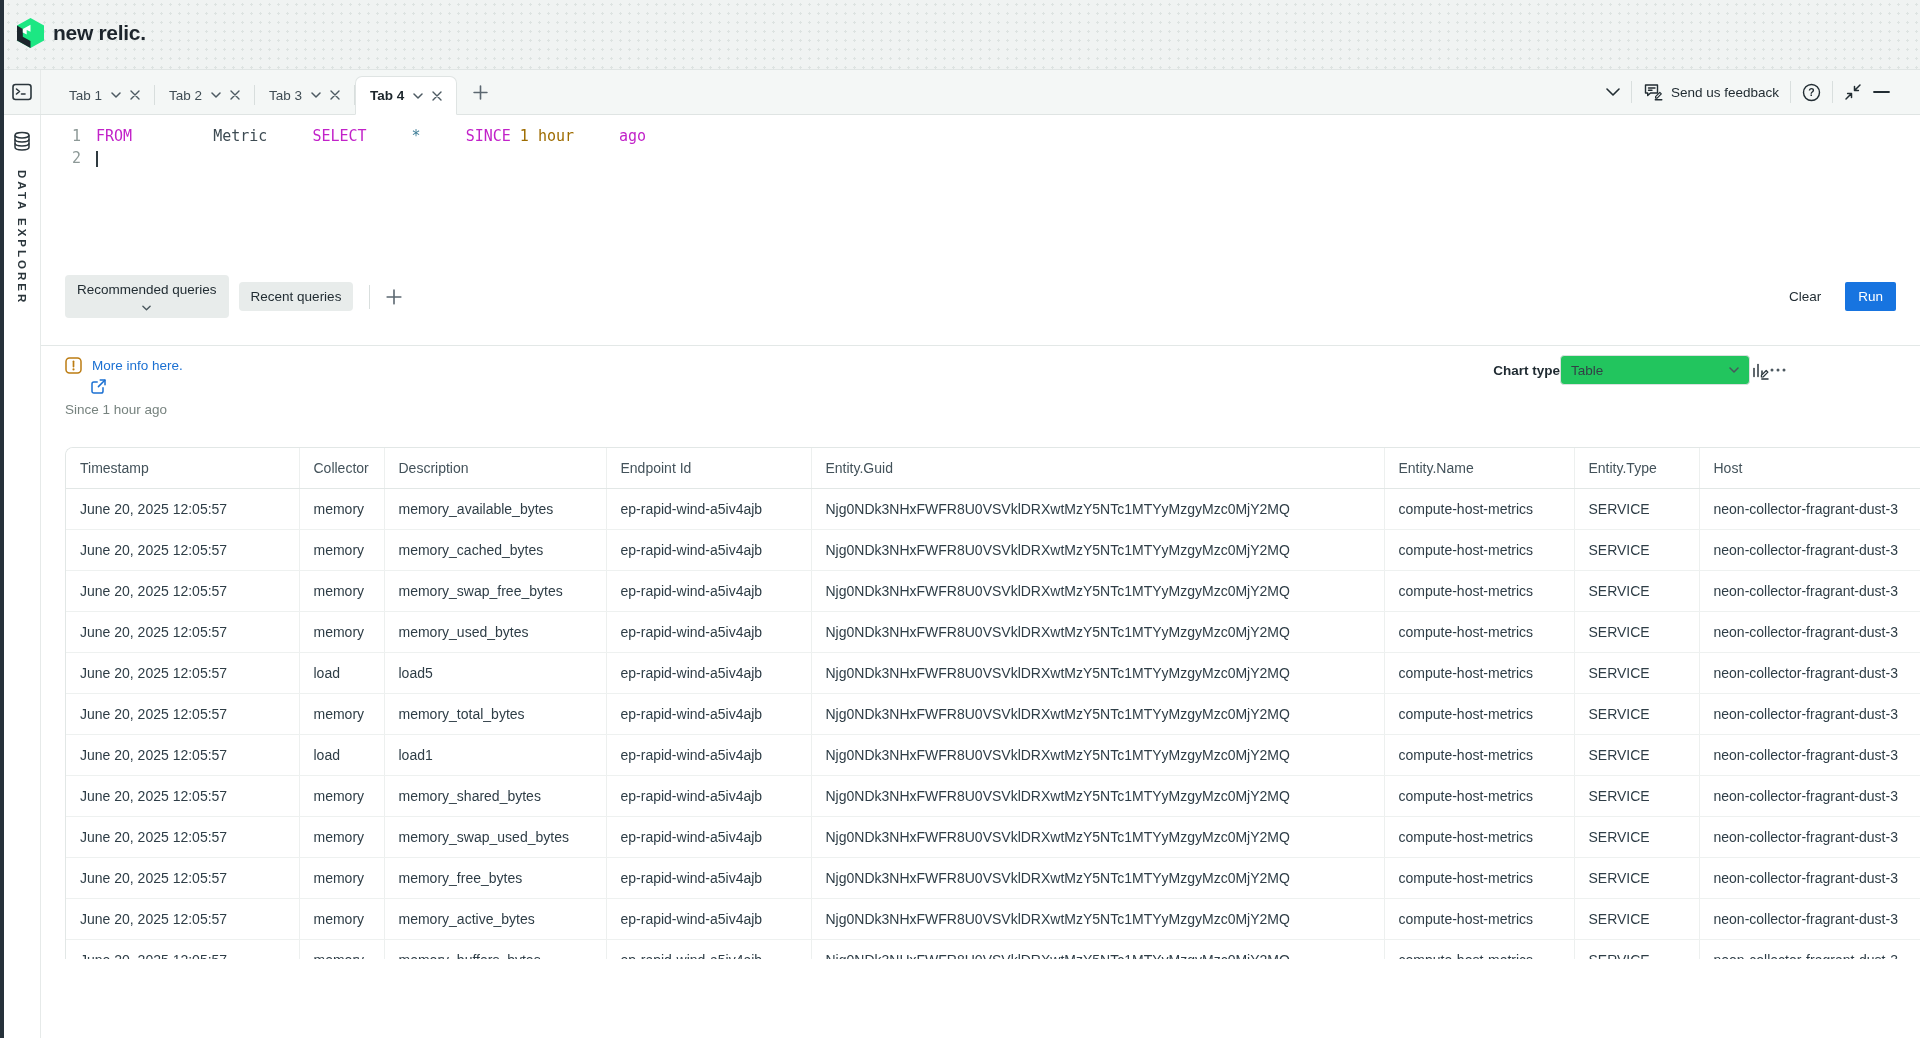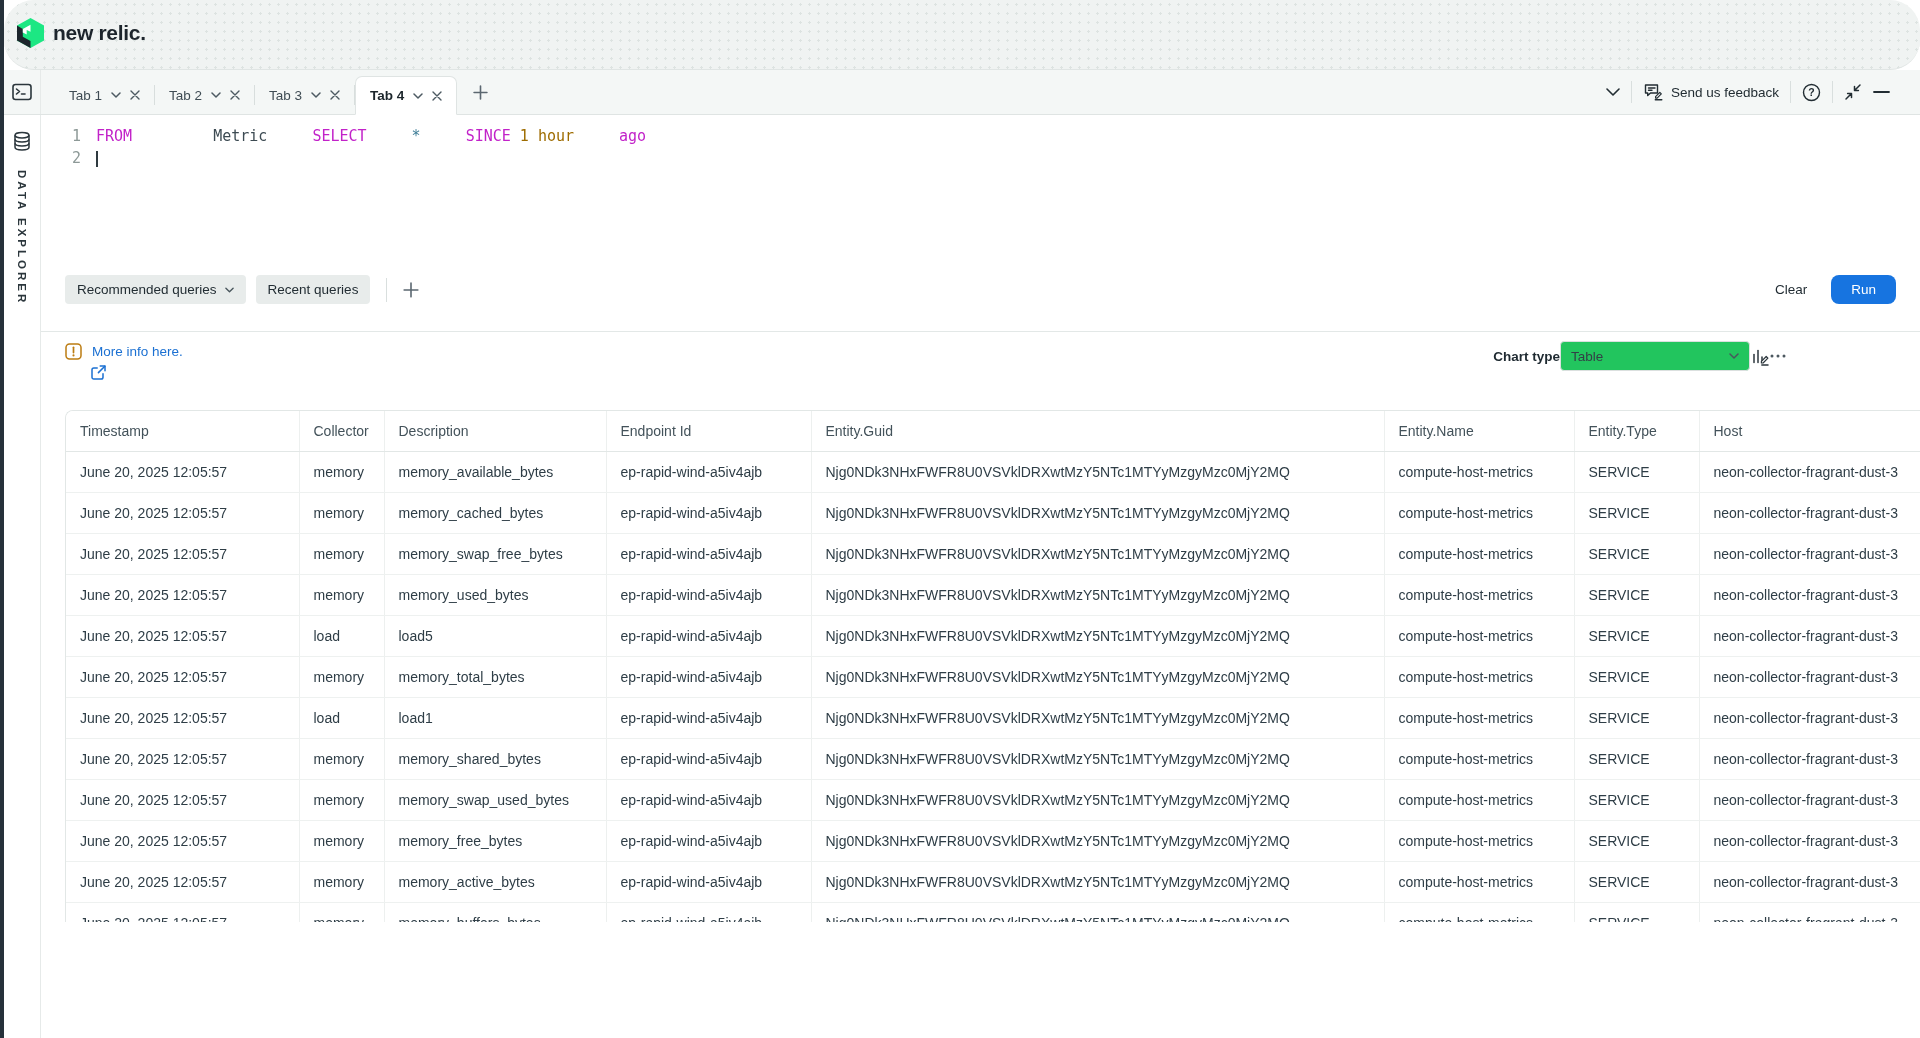--- a/index.html
+++ b/index.html
@@ -15,21 +15,21 @@
 
   .app { margin-left: 4px; height: 1038px; display: flex; flex-direction: column; }
 
   
   .app-header {
     height: 70px; flex: 0 0 70px;
     background-color: #f0f3f2;
     background-image: radial-gradient(circle, #dde3e1 1px, transparent 1.3px);
     background-size: 9px 9px;
     border-bottom: 1px solid #e0e5e4;
-    display: flex; align-items: center; padding: 0 0 4px 13px; border-radius: 30px;
+    display: flex; align-items: center; padding: 0 0 4px 13px;
   }
   .logo { display: flex; align-items: center; gap: 9px; }
   .logo-text { font-size: 21px; font-weight: 700; color: #1d252c; letter-spacing: -0.3px; }
 
   
   .tabbar {
     height: 45px; flex: 0 0 45px;
     background: #f4f7f6;
     border-bottom: 1px solid #dfe4e3;
     display: flex; align-items: flex-end;
@@ -98,29 +98,29 @@
   .tok-plain { color: #3c4a52; padding-left: 36px; }
   .tok-star { color: #3e7d96; }
   .tok-number { color: #9e6c00; }
   .cursor { display: inline-block; width: 1.5px; height: 16px; background: #2f3a40; vertical-align: text-bottom; }
 
   
   .toolbar { display: flex; align-items: center; padding: 0 24px; gap: 10px; }
   .btn-gray {
     background: #e8eceb; border: none; border-radius: 4px; padding: 7px 12px;
     font-size: 13.5px; color: #222d33; display: inline-flex; align-items: center; gap: 8px;
-    font-family: "Liberation Sans", sans-serif; cursor: pointer;
+    font-family: "Liberation Sans", sans-serif; cursor: pointer; flex-direction: column;
   }
   .btn-gray .caret { color: #49565c; }
   .toolbar .vdiv { margin: 0 6px; height: 24px; }
   .toolbar-right { margin-left: auto; display: flex; align-items: center; gap: 24px; }
   .clear-btn { background: none; border: none; font-size: 13.5px; color: #1f2a31; cursor: pointer; font-family: "Liberation Sans", sans-serif; }
   .run-btn {
-    background: #1774e0; color: #ffffff; border: none; border-radius: 8px;
-    padding: 7px 20px; font-size: 13.5px; cursor: pointer; font-family: "Liberation Sans", sans-serif;
+    background: #1774e0; color: #ffffff; border: none; border-radius: 2px;
+    padding: 7px 13px; font-size: 13.5px; cursor: pointer; font-family: "Liberation Sans", sans-serif;
   }
 
   .hdiv { margin-top: 27px; border-top: 1px solid #e3e8e7; }
 
   
   .results-head { padding: 11px 24px 0 24px; position: relative; }
   .warn-line { display: flex; align-items: center; gap: 10px; font-size: 13.5px; color: #222d33; white-space: nowrap; }
   .warn-text {}
   .warn-link { color: #1b70d2; cursor: pointer; }
   .ext-row { margin: 5px 0 0 26px; }
@@ -372,20 +372,21 @@
         </div>
         <div class="ext-row">
           <span>
             <svg width="15" height="15" viewBox="0 0 15 15" fill="none" stroke="#1b70d2" stroke-width="1.5" stroke-linecap="round" stroke-linejoin="round">
               <path d="M6.2 3H2.8A1.8 1.8 0 0 0 1 4.8v7.4A1.8 1.8 0 0 0 2.8 14h7.4a1.8 1.8 0 0 0 1.8-1.8V8.8"></path>
               <path d="M9.2 1H14v4.8"></path>
               <path d="M13.8 1.2L7.4 7.6"></path>
             </svg>
           </span>
         </div>
+        <div class="since">Since 1 hour ago</div>
 
         <div class="chart-controls">
           <span class="chart-type-label">Chart type</span>
           <span class="select">
             <span>Table</span>
             <span class="caret">
                 <svg width="10" height="6" viewBox="0 0 10 6">
                   <path d="M1 1l4 4 4-4" stroke="currentColor" stroke-width="1.5" fill="none" stroke-linecap="round" stroke-linejoin="round"></path>
                 </svg>
               </span>

